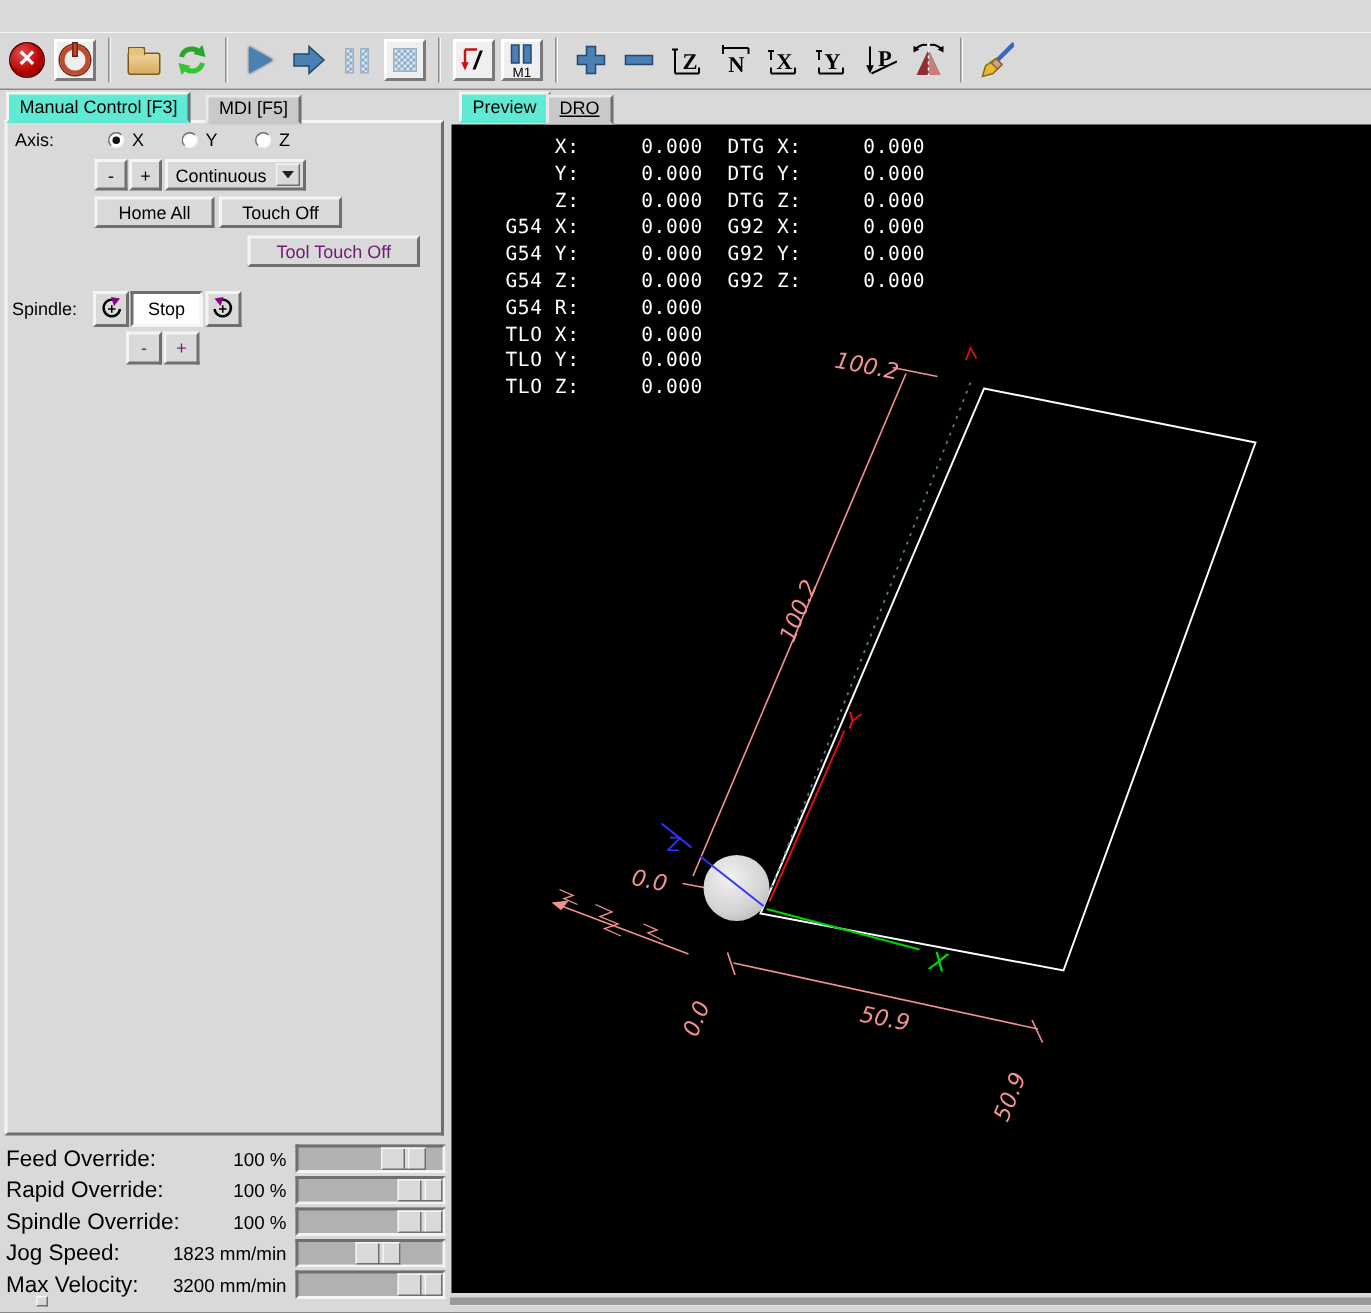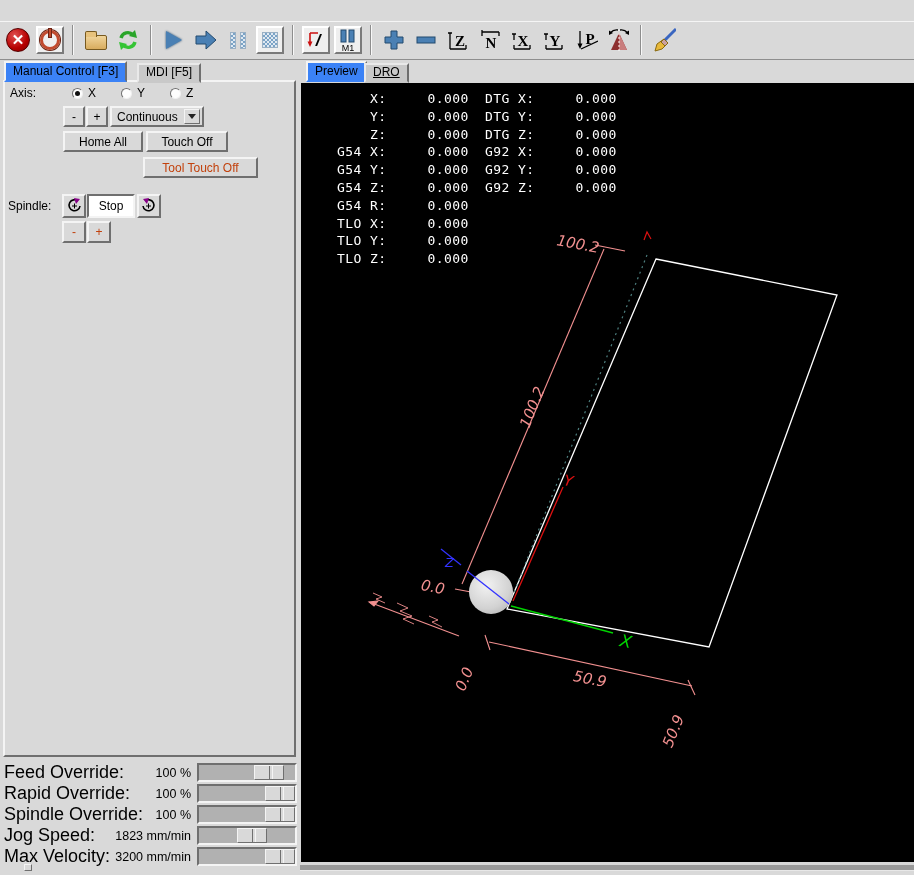--- a/index.html
+++ b/index.html
@@ -37,47 +37,47 @@
   .stipple { background-image:
       linear-gradient(45deg,#7ba3c6 25%,transparent 25%,transparent 75%,#7ba3c6 75%),
       linear-gradient(45deg,#7ba3c6 25%,#dfe8f1 25%,#dfe8f1 75%,#7ba3c6 75%);
       background-size:4px 4px; background-position:0 0,2px 2px; }
   .icon-pause { display:flex; gap:4px; }
   .icon-pause .pb { width:6px; height:17px; border:1px solid #9ab0c4; }
   .icon-stopsq { width:16px; height:16px; border:1px solid #9ab0c4; }
   .letter-ic { font-family:"Liberation Serif", serif; font-weight:bold; font-size:15px; }
 
   
-  .tab { position:absolute; background:#3b82f6; border:2px solid; border-color:#f4f4f4 #6f6f6f transparent #f4f4f4;
+  .tab { position:absolute; background:#5eead4; border:2px solid; border-color:#f4f4f4 #6f6f6f transparent #f4f4f4;
          padding:1px 7px 2px 7px; font-size:12px; z-index:3; }
   .tab.inactive { background:#c9c9c9; border-color:#e9e9e9 #6f6f6f transparent #e9e9e9; padding-top:0; }
   .nb-frame { position:absolute; border:2px solid; border-color:#f4f4f4 #6f6f6f #6f6f6f #f4f4f4; background:#d9d9d9; }
 
   .plabel { position:absolute; font-size:12px; }
   .radio { position:absolute; display:flex; align-items:center; gap:5px; }
   .radio .dot { width:11px; height:11px; border-radius:50%; background:#fdfdfd;
       border:1px solid; border-color:#6f6f6f #f0f0f0 #f0f0f0 #6f6f6f; position:relative; }
   .radio.sel .dot:after { content:""; position:absolute; left:2px; top:2px; width:5px; height:5px;
       border-radius:50%; background:#111; }
 
   .btn { position:absolute; background:#d9d9d9; border:2px solid; border-color:#f4f4f4 #6f6f6f #6f6f6f #f4f4f4;
          font-size:12px; text-align:center; display:flex; align-items:center; justify-content:center; cursor:default; }
   .btn.sunken-sel { border-color:#6f6f6f #f4f4f4 #f4f4f4 #6f6f6f; background:#fff; }
-  .btn.disabled { color:#c2410c; }
+  .btn.disabled { color:#701a75;margin-left:22px; }
   .combo { position:absolute; background:#d9d9d9; border:2px solid; border-color:#f4f4f4 #6f6f6f #6f6f6f #f4f4f4;
            display:flex; align-items:center; font-size:12px; padding-left:5px;justify-content:flex-end; }
   .combo .arrowbox { margin-left:auto; margin-right:2px; width:16px; height:15px; background:#d9d9d9;
       border:1px solid; border-color:#f4f4f4 #6f6f6f #6f6f6f #f4f4f4; display:flex; align-items:center; justify-content:center; }
   .combo .arr { width:0; height:0; border-left:4px solid transparent; border-right:4px solid transparent;
       border-top:5px solid #222; }
 
   
   .sliders { position:absolute; left:0; top:762px; width:300px; }
   .srow { display:flex; align-items:center; height:21px; }
-  .srow .slabel { margin-left:4px; font-size:18px; }
+  .srow .slabel { margin-left:4px; font-size:15px; }
   .srow .svalue { margin-left:auto; margin-right:6px; font-size:12.5px; }
   .trough { width:100px; height:19px; margin-right:3px; background:#b1b1b1;
       border:2px solid; border-color:#6f6f6f #f4f4f4 #f4f4f4 #6f6f6f; position:relative; flex:none; }
   .handle { position:absolute; top:0; width:30px; height:15px; background:#d9d9d9;
       border:1px solid; border-color:#f4f4f4 #6f6f6f #6f6f6f #f4f4f4; }
   .handle:after { content:""; position:absolute; left:14px; top:0; width:2px; height:100%;
       border-left:1px solid #6f6f6f; border-right:1px solid #f4f4f4; }
 
   
   .canvas { position:absolute; left:301px; top:83px; width:613px; height:779px; background:#000; }

